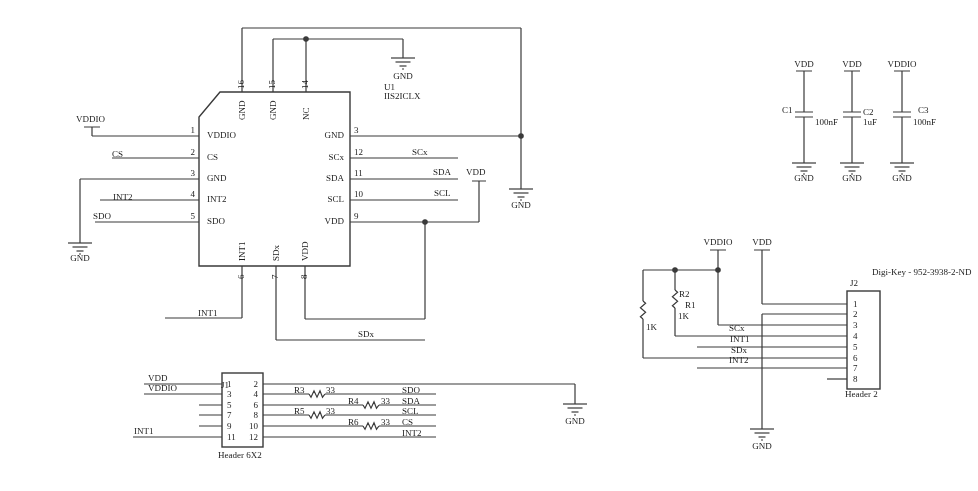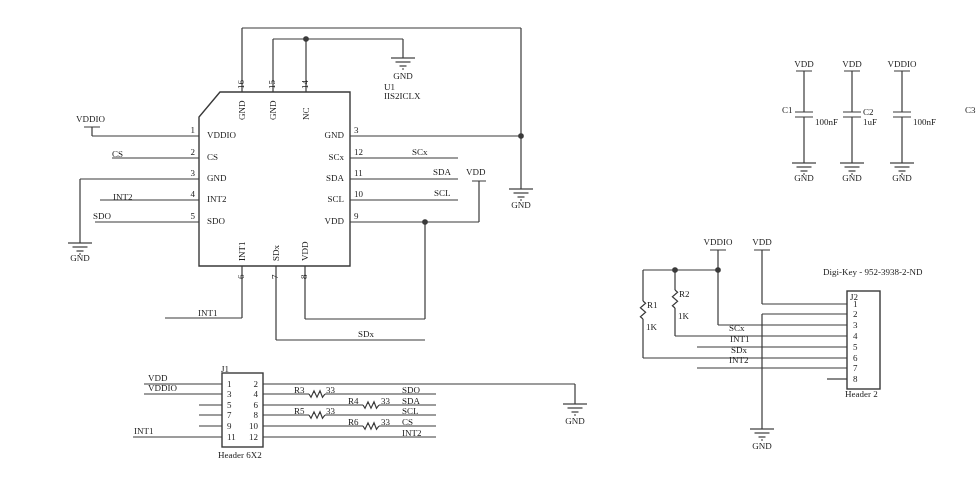--- a/index.html
+++ b/index.html
@@ -170,50 +170,50 @@
   <span class="lbl" style="left:198px;top:308px">INT1</span>
   <span class="lbl" style="left:358px;top:329px">SDx</span>
 
   <span class="lbl c" style="left:782px;top:59px;width:44px">VDD</span>
   <span class="lbl c" style="left:830px;top:59px;width:44px">VDD</span>
   <span class="lbl c" style="left:880px;top:59px;width:44px">VDDIO</span>
   <span class="lbl" style="left:782px;top:105px">C1</span>
   <span class="lbl" style="left:815px;top:117px">100nF</span>
   <span class="lbl" style="left:863px;top:107px">C2</span>
   <span class="lbl" style="left:863px;top:117px">1uF</span>
-  <span class="lbl" style="left:965px;top:105px">C3</span>
+  <span class="lbl" style="left:918px;top:105px">C3</span>
   <span class="lbl" style="left:913px;top:117px">100nF</span>
   <span class="lbl c" style="left:782px;top:173px;width:44px">GND</span>
   <span class="lbl c" style="left:830px;top:173px;width:44px">GND</span>
   <span class="lbl c" style="left:880px;top:173px;width:44px">GND</span>
 
   <span class="lbl c" style="left:696px;top:237px;width:44px">VDDIO</span>
   <span class="lbl c" style="left:740px;top:237px;width:44px">VDD</span>
-  <span class="lbl" style="left:647px;top:300px">R1</span>
+  <span class="lbl" style="left:685px;top:300px">R1</span>
   <span class="lbl" style="left:646px;top:322px">1K</span>
   <span class="lbl" style="left:679px;top:289px">R2</span>
   <span class="lbl" style="left:678px;top:311px">1K</span>
   <span class="lbl" style="left:729px;top:323px">SCx</span>
   <span class="lbl" style="left:730px;top:334px">INT1</span>
   <span class="lbl" style="left:731px;top:345px">SDx</span>
   <span class="lbl" style="left:729px;top:355px">INT2</span>
-  <span class="lbl" style="left:823px;top:267px">Digi-Key - 952-3938-2-ND</span>
-  <span class="lbl" style="left:850px;top:292px">J2</span>
+  <span class="lbl" style="left:872px;top:267px">Digi-Key - 952-3938-2-ND</span>
+  <span class="lbl" style="left:850px;top:278px">J2</span>
   <span class="lbl" style="left:853px;top:299px">1</span>
   <span class="lbl" style="left:853px;top:309px">2</span>
   <span class="lbl" style="left:853px;top:320px">3</span>
   <span class="lbl" style="left:853px;top:331px">4</span>
   <span class="lbl" style="left:853px;top:342px">5</span>
   <span class="lbl" style="left:853px;top:353px">6</span>
   <span class="lbl" style="left:853px;top:363px">7</span>
   <span class="lbl" style="left:853px;top:374px">8</span>
   <span class="lbl" style="left:845px;top:389px">Header 2</span>
   <span class="lbl c" style="left:740px;top:441px;width:44px">GND</span>
 
-  <span class="lbl" style="left:221px;top:364px">J1</span>
+  <span class="lbl" style="left:221px;top:380px">J1</span>
   <span class="lbl" style="left:148px;top:373px">VDD</span>
   <span class="lbl" style="left:148px;top:383px">VDDIO</span>
   <span class="lbl" style="left:134px;top:426px">INT1</span>
   <span class="lbl" style="left:227px;top:379px">1</span>
   <span class="lbl" style="left:227px;top:389px">3</span>
   <span class="lbl" style="left:227px;top:400px">5</span>
   <span class="lbl" style="left:227px;top:410px">7</span>
   <span class="lbl" style="left:227px;top:421px">9</span>
   <span class="lbl" style="left:227px;top:432px">11</span>
   <span class="lbl r" style="left:244px;top:379px;width:14px">2</span>

